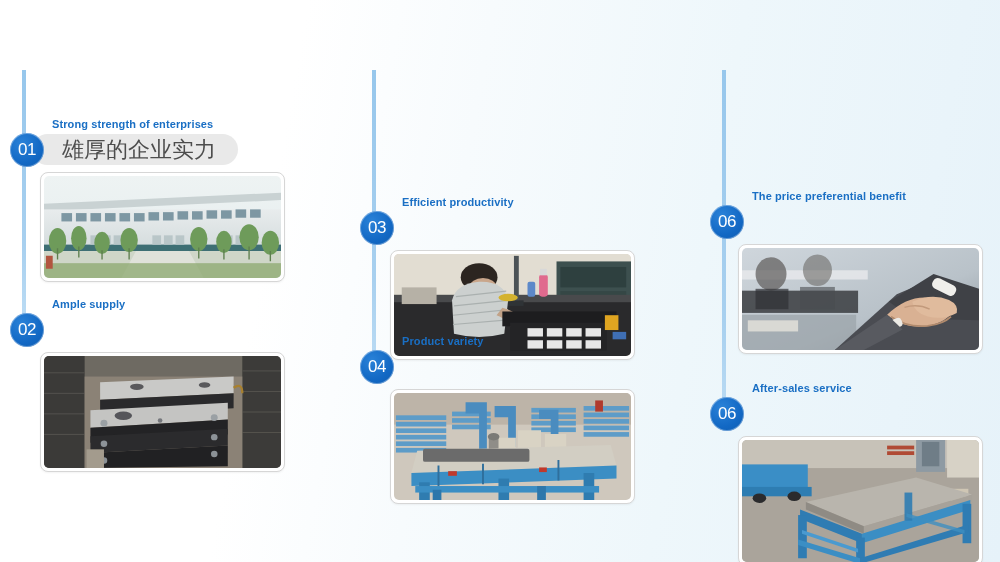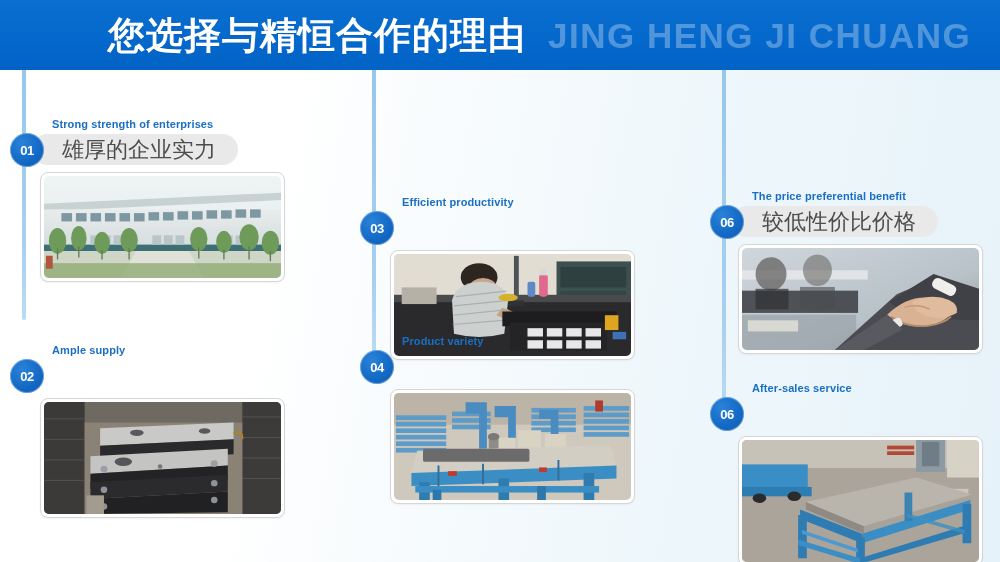--- a/index.html
+++ b/index.html
@@ -99,22 +99,22 @@
   }
   .badge {
     position: absolute;
     left: 0;
     top: 15px;
     width: 34px;
     height: 34px;
     border-radius: 50%;
     background: radial-gradient(circle at 35% 30%, #2a82d8 0%, #1268c4 60%, #0f5cb0 100%);
     color: #ffffff;
-    font-size: 13px;
-    font-weight: bold;
+    font-size: 17px;
+    font-weight: normal;
     display: flex;
     align-items: center;
     justify-content: center;
     letter-spacing: -0.5px;
     z-index: 3;
     box-shadow: 0 0 0 1px rgba(255,255,255,0.35) inset;
   }
   .cn-pill {
     position: absolute;
     left: 22px;
@@ -150,45 +150,41 @@
     width: 100%;
     height: 100%;
     border-radius: 5px;
     overflow: hidden;
     position: relative;
   }
   .photo svg { display: block; width: 100%; height: 100%; }
 
   
   .i01 { top: 48px; }
-  .i02 { top: 228px; margin-top: 46px; }
+  .i02 { top: 228px; }
   .i01 .photo-frame { height: 110px; }
   .i02 .photo-frame { height: 120px; }
 
   .i03 { top: 83px; margin-top: 43px; }
   .i04 { top: 265px; }
   .i03 .photo-frame { height: 110px; }
   .i04 .photo-frame { height: 115px; }
 
   .i05 { top: 120px; }
   .i06 { top: 312px; }
   .i05 .photo-frame { height: 110px; }
   .i06 .photo-frame { height: 130px; }
 
   .col-3 .photo-frame { margin-left: 28px; width: 245px; }
 </style>
 </head>
 <body>
 
 <div id="page">
 
-  <div class="header">
-    <div class="header-title-cn">您选择与精恒合作的理由</div>
-    <div class="header-title-en">JING HENG JI CHUANG</div>
-  </div>
 
   <div class="col col-1">
     <div class="rail rail-1"></div>
 
     <div class="item i01">
       <div class="item-head">
         <div class="eng-label">Strong strength of enterprises</div>
         <div class="cn-pill">雄厚的企业实力</div>
         <div class="badge">01</div>
       </div>
@@ -438,21 +434,20 @@
       </div>
     </div>
   </div>
 
   <div class="col col-3">
     <div class="rail rail-3"></div>
 
     <div class="item i05">
       <div class="item-head">
         <div class="eng-label">The price preferential benefit</div>
-        <div class="cn-pill">较低性价比价格</div>
         <div class="badge">06</div>
       </div>
       <div class="photo-frame">
         <div class="photo">
           <svg viewBox="0 0 245 110" preserveAspectRatio="none" xmlns="http://www.w3.org/2000/svg">
             <defs>
               <linearGradient id="bg5" x1="0" y1="0" x2="1" y2="1">
                 <stop offset="0%" stop-color="#cfd6dc"></stop>
                   <stop offset="60%" stop-color="#b9c2c9"></stop>
                 <stop offset="100%" stop-color="#8b949c"></stop>

